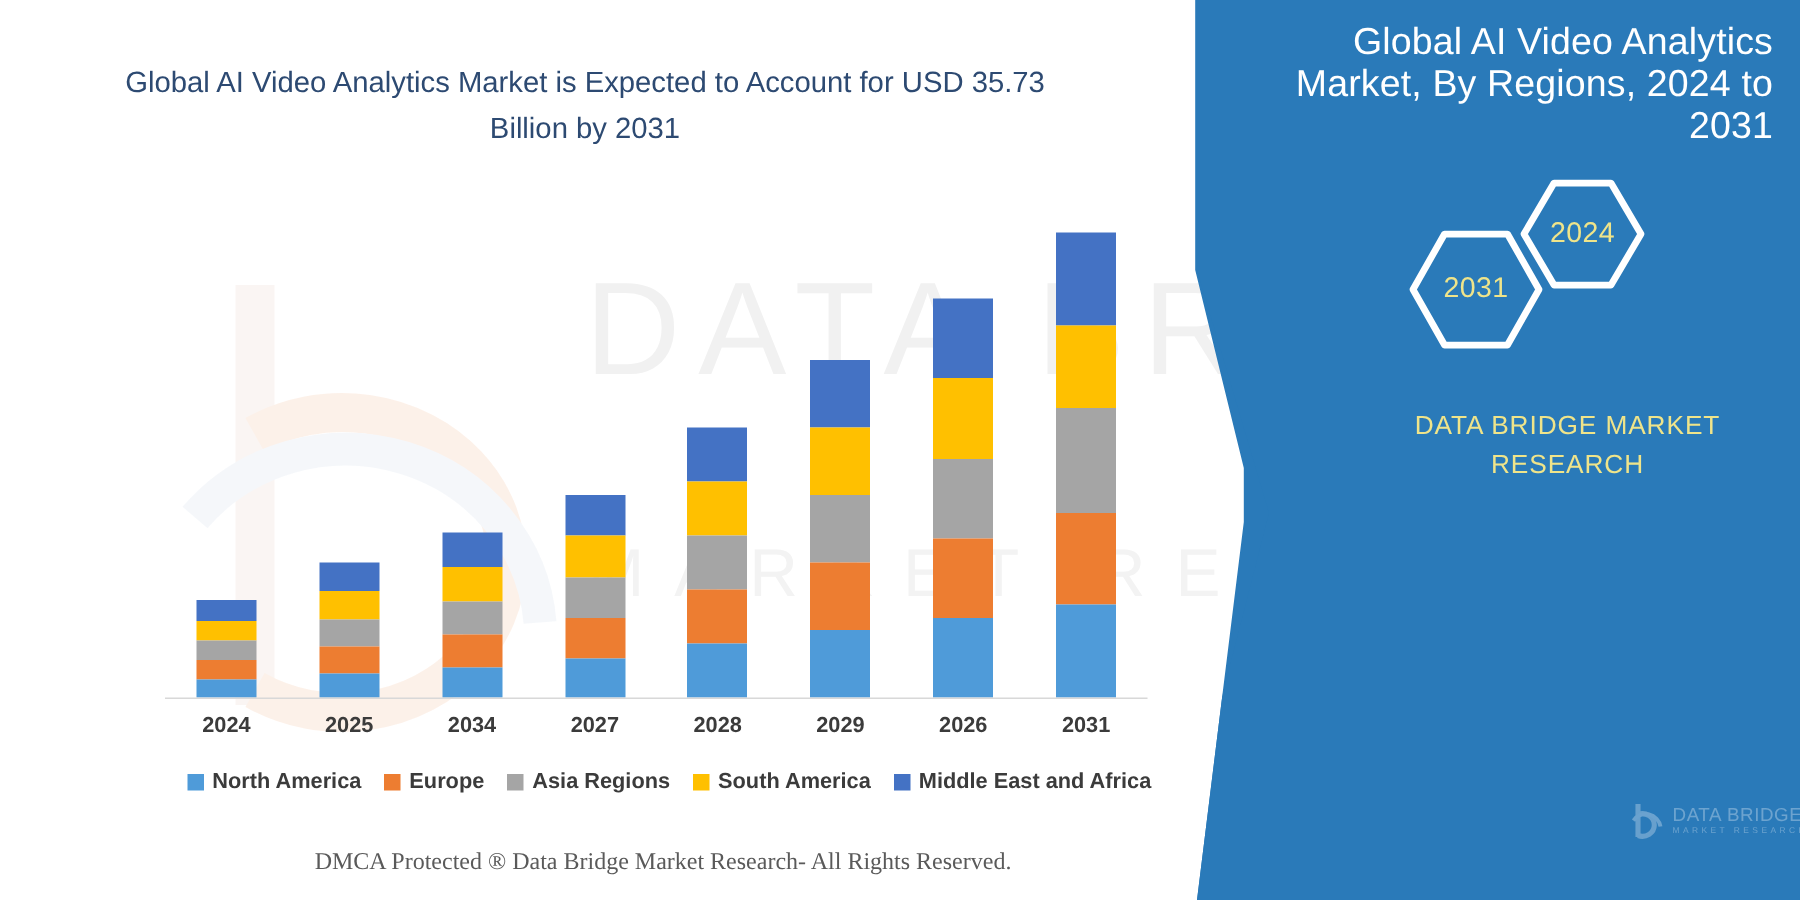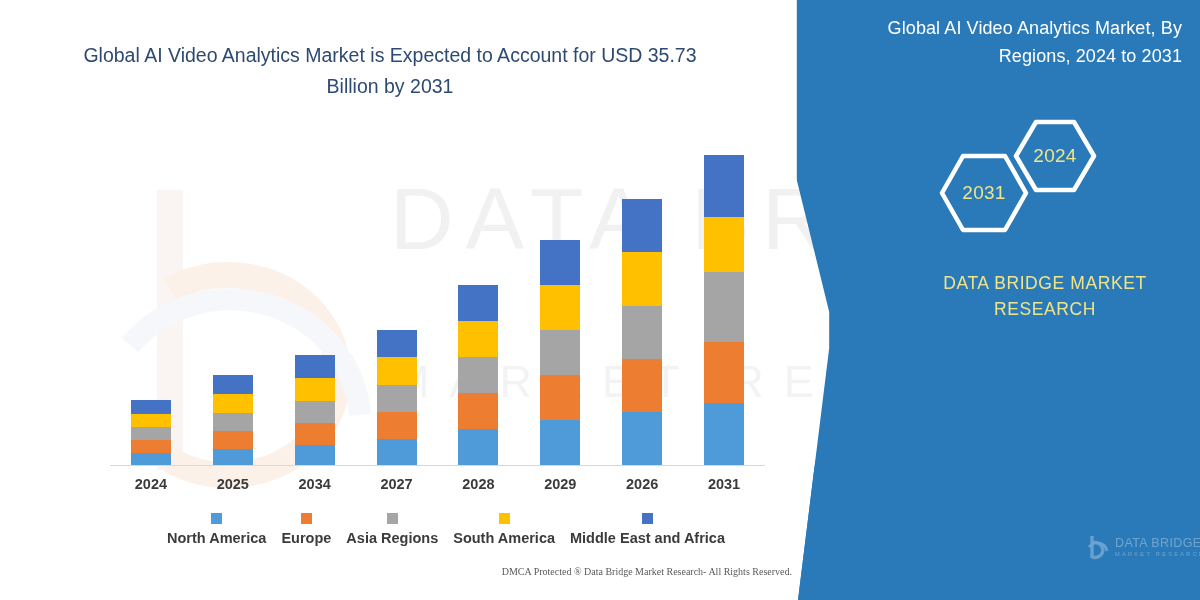--- a/index.html
+++ b/index.html
@@ -29,21 +29,21 @@
   }
 
   .panel-title {
     position: absolute;
     z-index: 4;
     right: 18px;
     top: 14px;
     width: 360px;
     text-align: right;
     color: #ffffff;
-    font-size: 18px;
+    font-size: 25px;
     line-height: 28px;
     letter-spacing: 0.1px;
   }
 
   
   .hex-wrap { position: absolute; z-index: 5; }
   .hex {
     position: absolute;
     display: flex;
     align-items: center;
@@ -171,40 +171,40 @@
     position: absolute;
     z-index: 3;
     left: 106px;
     top: 513px;
     width: 680px;
     display: flex;
     align-items: center;
     justify-content: center;
     gap: 15px;
   }
-  .legend-item { display: flex; align-items: center; gap: 6px; flex-direction: column; }
+  .legend-item { display: flex; align-items: center; gap: 6px; }
   .legend-swatch { width: 11px; height: 11px; display: block; }
   .legend-label {
     font-size: 14.5px;
     font-weight: bold;
     color: #3b3b3b;
     white-space: nowrap;
   }
 
   
   #footer {
     position: absolute;
     z-index: 3;
     left: 92px;
     top: 566px;
     width: 700px;
     display: flex;
-    justify-content: flex-end;
+    justify-content: center;
     font-family: "Liberation Serif", serif;
-    font-size: 10px;
+    font-size: 16px;
     color: #5a5a5a;
   }
 
   
   #corner-logo {
     position: absolute;
     z-index: 6;
     left: 1088px;
     top: 534px;
     display: flex;

